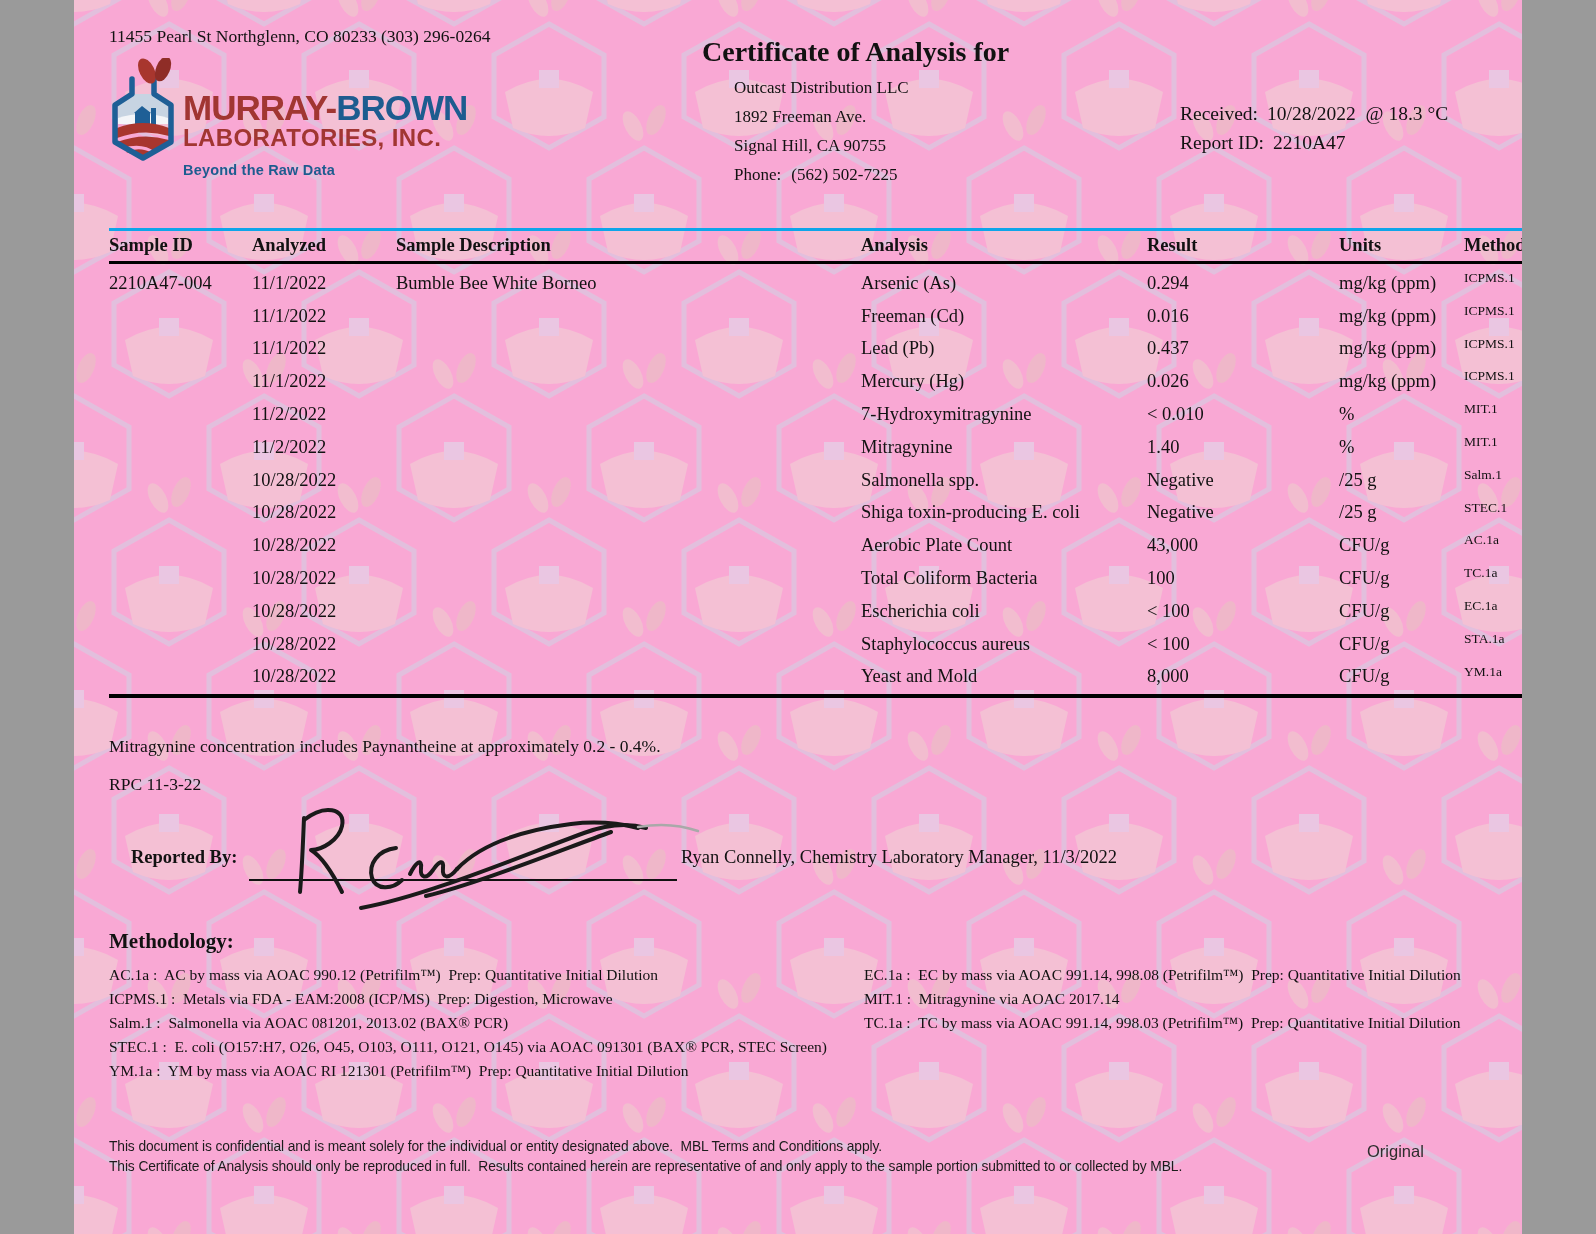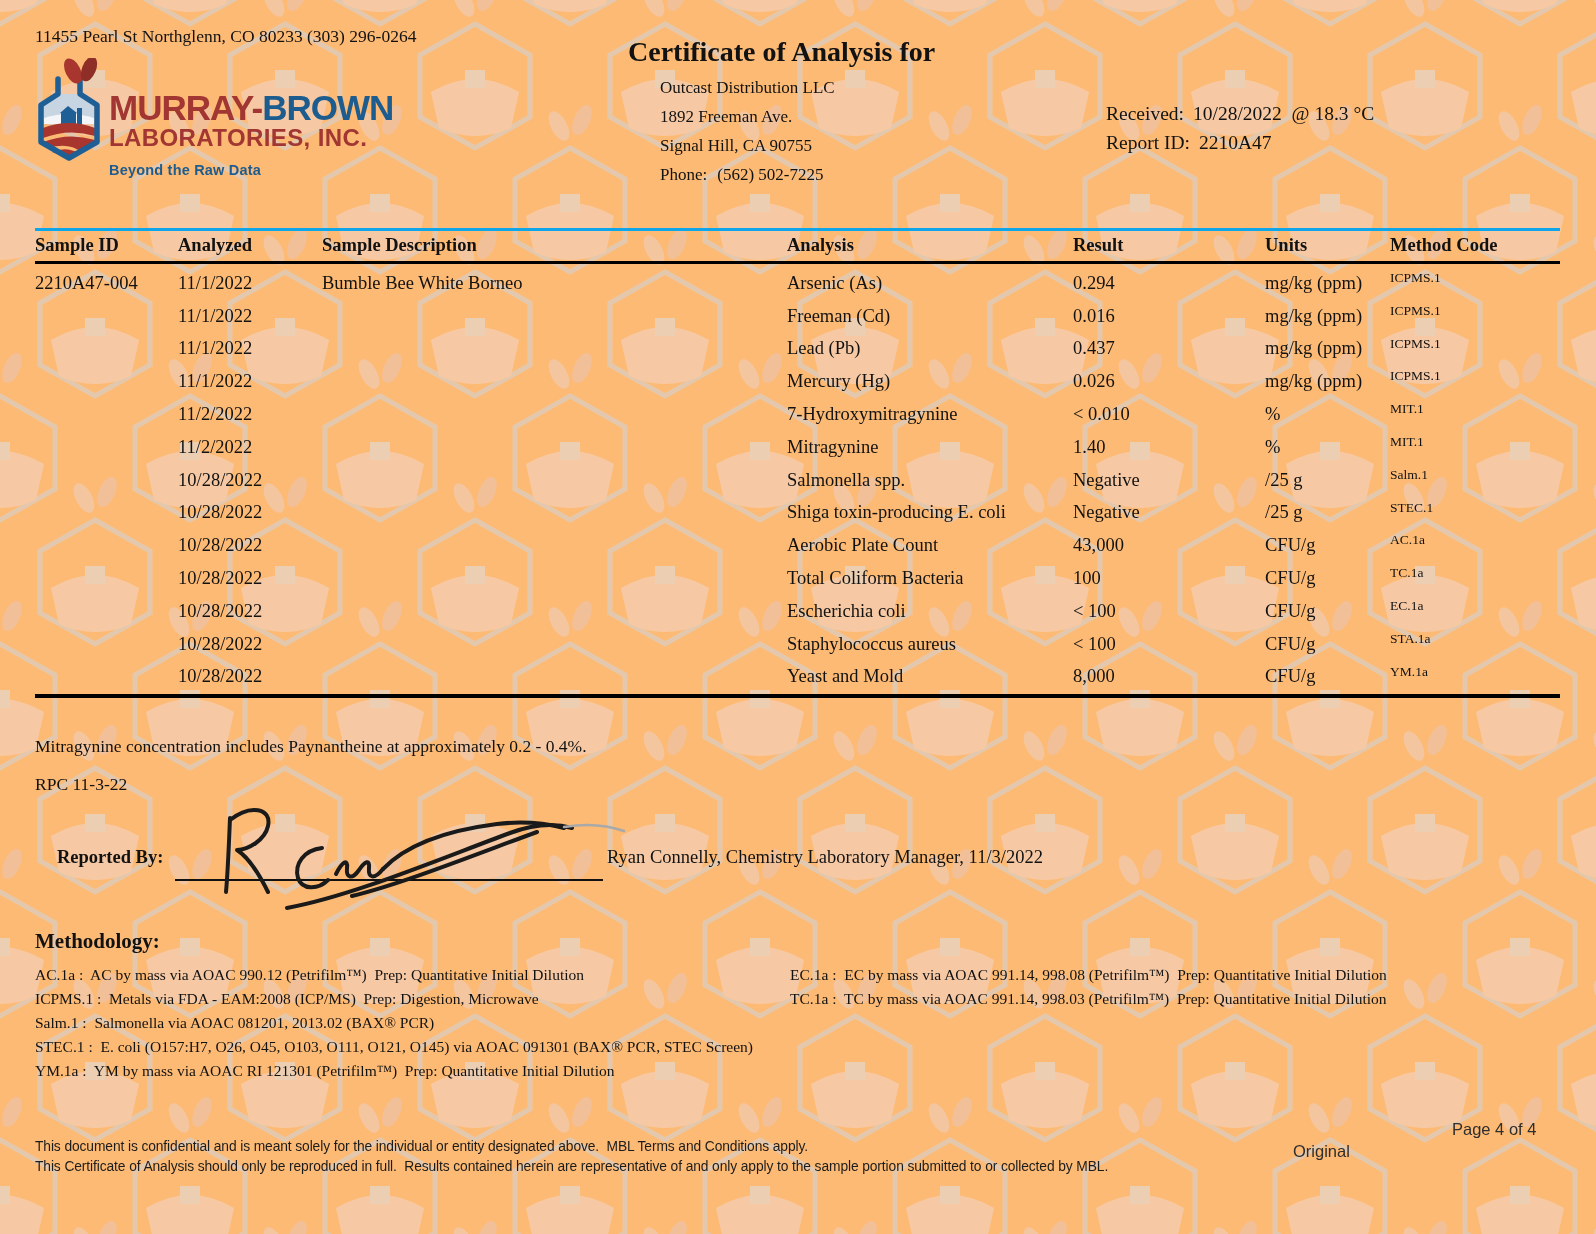--- a/index.html
+++ b/index.html
@@ -1,18 +1,18 @@
 <!DOCTYPE html>
 <html><head>
 <meta charset="utf-8">
 <style>
   html,body { margin:0; padding:0; background:#9a9a9a; }
   #page {
-    position:relative; width:1596px; height:1234px; margin:0 auto;
-    background:#fdba74; overflow:hidden;
+    position:relative; width:1448px; height:1234px; margin:0 auto;
+    background:#f9a8d4; overflow:hidden;
     font-family:"Liberation Serif", serif; color:#121212;
   }
   .wm { position:absolute; left:0; top:0; opacity:.5; pointer-events:none; }
 
   
   .lab-address { position:absolute; left:35px; top:26px; font-size:17.5px; }
   .logo { position:absolute; left:36px; top:58px; display:flex; align-items:flex-start; }
   .logo-text { margin-left:7px; padding-top:32px; font-family:"Liberation Sans", sans-serif; }
   .brand-line1 { font-size:35px; font-weight:bold; letter-spacing:-1px; line-height:1; white-space:nowrap; }
   .brand-red  { color:#a13632; }
@@ -289,20 +289,21 @@
   <div class="meth-title">Methodology:</div>
   <div class="meth-col left">
     <div class="meth-item">AC.1a :  AC by mass via AOAC 990.12 (Petrifilm™)  Prep: Quantitative Initial Dilution</div>
     <div class="meth-item">ICPMS.1 :  Metals via FDA - EAM:2008 (ICP/MS)  Prep: Digestion, Microwave</div>
     <div class="meth-item">Salm.1 :  Salmonella via AOAC 081201, 2013.02 (BAX® PCR)</div>
     <div class="meth-item">STEC.1 :  E. coli (O157:H7, O26, O45, O103, O111, O121, O145) via AOAC 091301 (BAX® PCR, STEC Screen)</div>
     <div class="meth-item">YM.1a :  YM by mass via AOAC RI 121301 (Petrifilm™)  Prep: Quantitative Initial Dilution</div>
   </div>
   <div class="meth-col right">
     <div class="meth-item">EC.1a :  EC by mass via AOAC 991.14, 998.08 (Petrifilm™)  Prep: Quantitative Initial Dilution</div>
+    <div class="meth-item">MIT.1 :  Mitragynine via AOAC 2017.14</div>
     <div class="meth-item">TC.1a :  TC by mass via AOAC 991.14, 998.03 (Petrifilm™)  Prep: Quantitative Initial Dilution</div>
   </div>
 
   <div class="footer-notice">
     <div>This document is confidential and is meant solely for the individual or entity designated above.  MBL Terms and Conditions apply.</div>
     <div>This Certificate of Analysis should only be reproduced in full.  Results contained herein are representative of and only apply to the sample portion submitted to or collected by MBL.</div>
   </div>
   <div class="footer-copy">Original</div>
   <div class="footer-page">Page 4 of 4</div>
 

